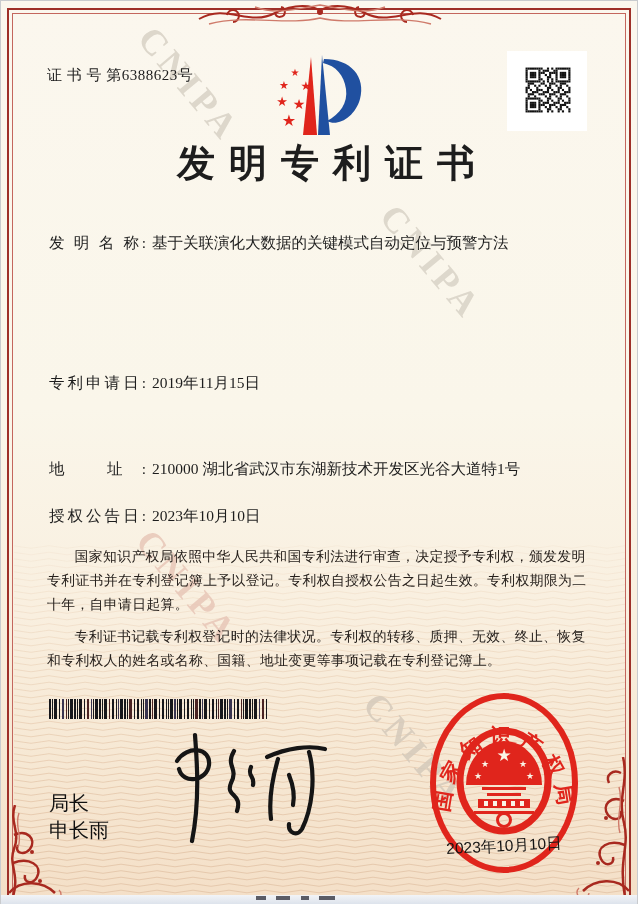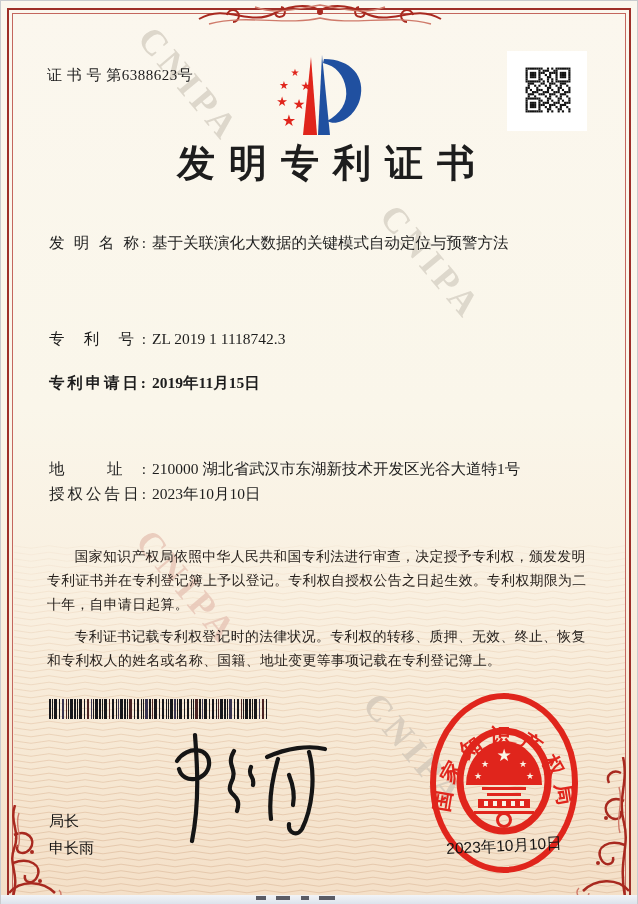--- a/index.html
+++ b/index.html
@@ -34,22 +34,22 @@
   .f-label2{display:inline-block; width:126px; text-align:justify; text-align-last:justify; vertical-align:top;}
   .f-value{display:inline-block; margin-left:6px; vertical-align:top;}
   .grant2{position:absolute; left:282px; top:0;}
   
   .body-text{position:absolute; left:46px; width:548px; top:544px; z-index:3;
              font-size:13.8px; line-height:24px; letter-spacing:.4px; color:#26201c;}
   .body-text p{margin:0 0 8px 0; text-indent:2em;}
   
   .barcode{position:absolute; left:48px; top:698px; z-index:3;}
   
-  .signer{position:absolute; left:48px; top:806px; z-index:3;
-          font-family:"Liberation Sans","DejaVu Sans",sans-serif; font-size:15px; line-height:27px; color:#111;}
+  .signer{position:absolute; left:48px; top:789px; z-index:3;
+          font-family:"Liberation Sans","DejaVu Sans",sans-serif; font-size:20px; line-height:27px; color:#111;}
   .signature{position:absolute; left:158px; top:720px; z-index:3;}
   
   .seal{position:absolute; left:425px; top:688px; z-index:4;}
   
   .strip{position:absolute; left:0; bottom:0; width:100%; height:9px; z-index:6;
          background:linear-gradient(180deg,#f2f4f7,#dde3ec);} 
   .strip i{position:absolute; top:1px; height:4px; background:#5a5c66; display:block;}
 </style>
 </head>
 <body>
@@ -420,30 +420,27 @@
       <rect x="24" y="20" width="1" height="1" fill="#111111"></rect>
       <rect x="24" y="23" width="1" height="1" fill="#111111"></rect>
       <rect x="24" y="24" width="1" height="1" fill="#111111"></rect>
     </svg>
 
   <div class="title">发明专利证书</div>
 
   <div class="frow" style="top:231px;">
     <span class="f-label">发 明 名 称:</span><span class="f-value">基于关联演化大数据的关键模式自动定位与预警方法</span>
   </div>
-  <div class="frow" style="top:327px;">
-    <span class="f-label">专 利 号:</span><span class="f-value">ZL 2019 1 1118742.3</span>
-  </div>
-  <div class="frow" style="top:371px;font-weight:bold;">
+  <div class="frow" style="top:371px;">
     <span class="f-label">专利申请日:</span><span class="f-value">2019年11月15日</span>
   </div>
   <div class="frow" style="top:457px;">
     <span class="f-label">地 址:</span><span class="f-value"><span>210000 湖北省武汉市东湖新技术开发区光谷大道特1号</span><br></span>
   </div>
-  <div class="frow" style="top:482px; width:546px;">
+  <div class="frow" style="top:504px; width:546px;">
     <span class="f-label">授权公告日:</span><span class="f-value">2023年10月10日</span>
   </div>
 
   <div class="body-text">
     <p>国家知识产权局依照中华人民共和国专利法进行审查，决定授予专利权，颁发发明专利证书并在专利登记簿上予以登记。专利权自授权公告之日起生效。专利权期限为二十年，自申请日起算。</p>
     <p>专利证书记载专利权登记时的法律状况。专利权的转移、质押、无效、终止、恢复和专利权人的姓名或名称、国籍、地址变更等事项记载在专利登记簿上。</p>
   </div>
 
   <svg class="barcode" id="barcode" width="222" height="20" viewBox="0 0 222 20">
       <rect x="0" y="0" width="2" height="20" fill="#17171b"></rect>

